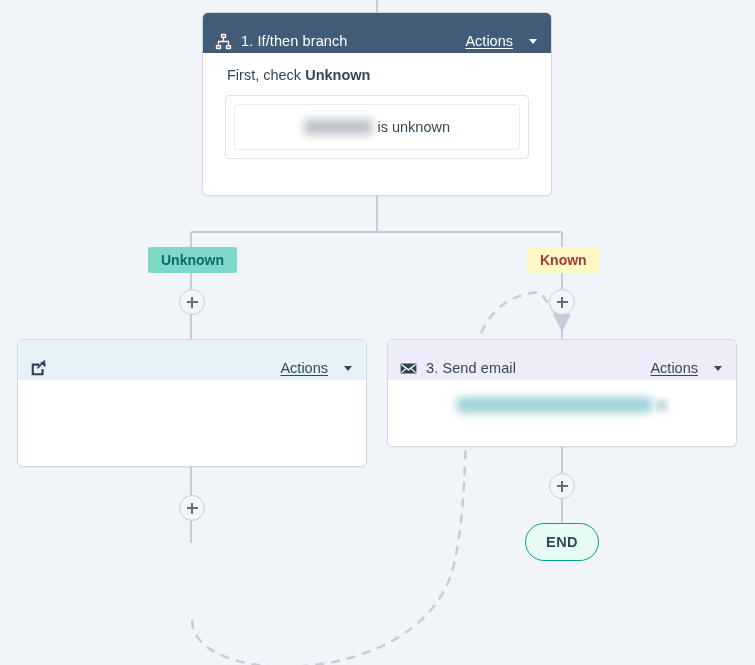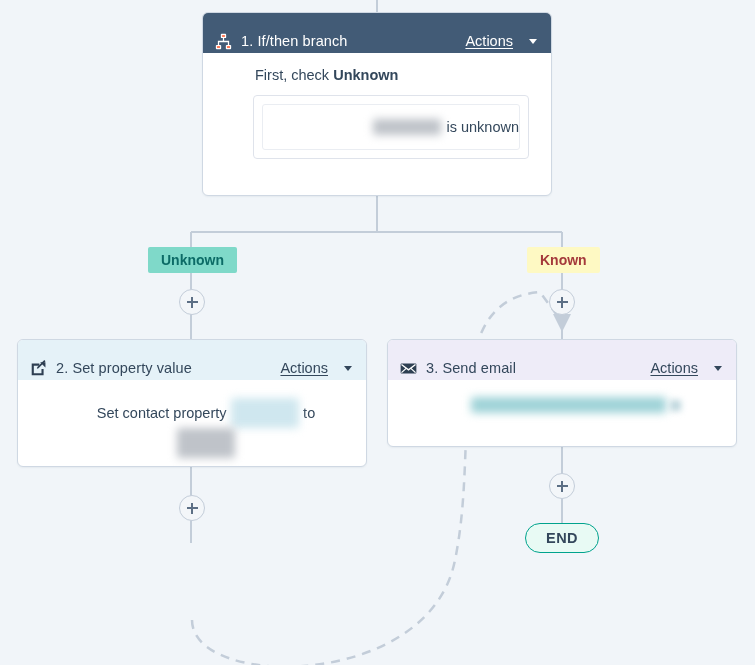--- a/index.html
+++ b/index.html
@@ -79,21 +79,20 @@
   .caret {
     width: 0;
     height: 0;
     border-left: 4.5px solid transparent;
     border-right: 4.5px solid transparent;
     border-top: 5px solid currentColor;
     display: block;
   }
   .card-body {
     padding: 16px 22px 20px 22px;
-    margin-left: 28px;
   }
 
   
   #card-branch {
     left: 202px;
     top: 12px;
     width: 350px;
     height: 184px;
   }
   #card-branch .card-header {
@@ -113,21 +112,21 @@
     border: 1px solid #dfe3eb;
     border-radius: 4px;
     padding: 8px;
   }
   .condition-inner {
     border: 1px solid #eaedf2;
     border-radius: 3px;
     height: 44px;
     display: flex;
     align-items: center;
-    justify-content: flex-end;
+    justify-content: center;
     font-size: 14.5px;
     color: #33475b;
     gap: 5px;
   }
 
   
   .blur {
     display: inline-block;
     color: transparent;
     border-radius: 2px;
@@ -262,21 +261,21 @@
     box-shadow: 0 1px 2px rgba(40,60,90,0.06);
   }
 
   
   #end-node {
     position: absolute;
     z-index: 3;
     left: 525px;
     top: 523px;
     width: 74px;
-    height: 30px;
+    height: 38px;
     border: 1.5px solid #00a38d;
     background: #e8faf4;
     border-radius: 19px;
     display: flex;
     align-items: center;
     justify-content: center;
     font-size: 14.5px;
     font-weight: bold;
     color: #33475b;
     letter-spacing: .4px;
@@ -356,30 +355,24 @@
 
   <div class="card" id="card-set">
     <div class="card-header">
       <span class="hdr-icon">
         <svg width="17" height="17" viewBox="0 0 16 16" fill="none">
           <path d="M1.6 3.4 h7.2 v2 H3.6 v7 h7.2 v-4 h2 v6 H1.6 z" fill="#2e3f52"></path>
           <path d="M14.6 1.2 l-6.6 6.6 -1.5 0.4 0.4 -1.5 6.6 -6.6 z" fill="#2e3f52"></path>
           <path d="M9.5 2.0 h5 v5 l-5 -5 z" fill="#2e3f52"></path>
         </svg>
       </span>
-      <span class="card-title">2. Set property value</span>
       <span class="actions">
         <span class="actions-label">Actions</span>
         <span class="caret"></span>
       </span>
-    </div>
-    <div class="card-body">
-      <span>Set contact property </span><span class="blur cyan">First name</span><span> to</span>
-      <br>
-      <span class="blur gray">Manager</span>
     </div>
   </div>
 
   <div class="card" id="card-email">
     <div class="card-header">
       <span class="hdr-icon">
         <svg width="17" height="17" viewBox="0 0 16 16" fill="none">
           <rect x="0.6" y="3.2" width="14.8" height="9.6" rx="1" fill="#2e3f52"></rect>
           <path d="M1.4 4.2 L8 9.2 L14.6 4.2" stroke="#ffffff" stroke-width="1.3" fill="none"></path>
           <path d="M1.4 11.9 L5.8 7.9 M14.6 11.9 L10.2 7.9" stroke="#ffffff" stroke-width="1.2"></path>

